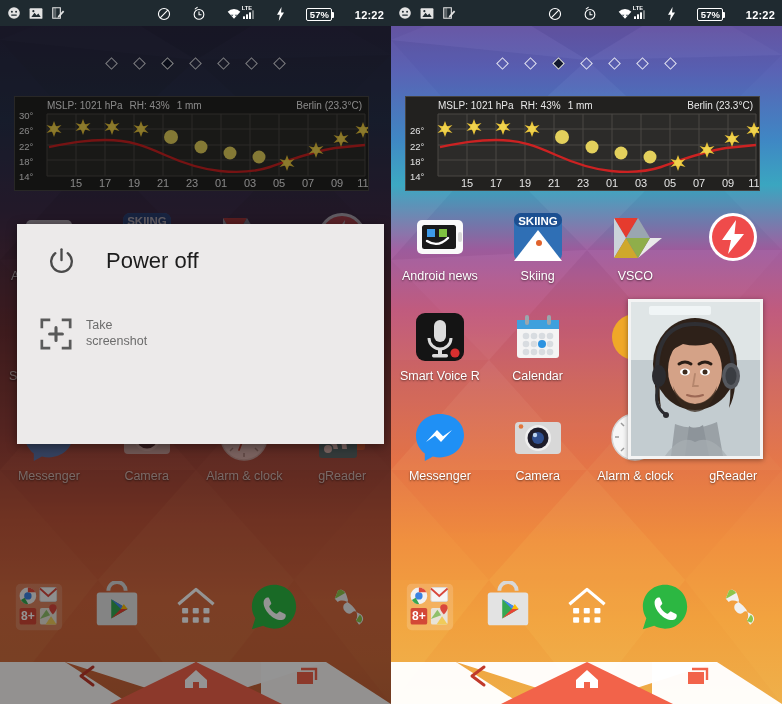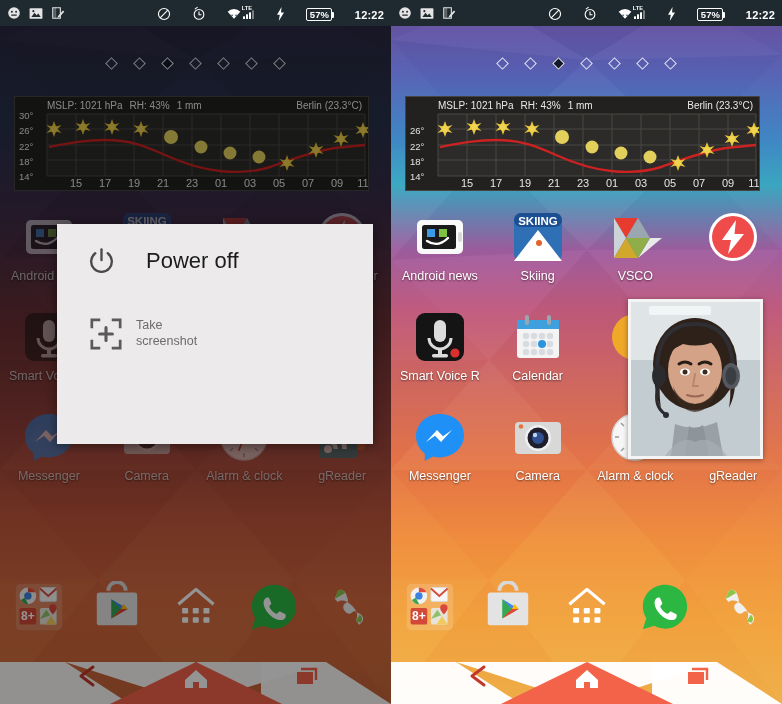--- a/index.html
+++ b/index.html
@@ -98,29 +98,28 @@
   
   .dock { position: absolute; left: 0; right: 0; bottom: 58px; height: 78px; display: flex; z-index: 10; }
   .dockitem { flex: 1; display: flex; align-items: center; justify-content: center; }
 
   
   .navbar { position: absolute; left: 0; right: 0; bottom: 0; height: 56px; z-index: 20; }
 
   
   .scrim { position: absolute; inset: 26px 0 0 0; background: rgba(0,0,0,.42); z-index: 30; }
   .powerdlg {
-    position: absolute; left: 17px; top: 224px; width: 316px; height: 220px;
+    position: absolute; left: 17px; top: 224px; width: 367px; height: 220px;
     background: #eceaea; z-index: 31;
     box-shadow: 0 2px 10px rgba(0,0,0,.45);
-    margin-left: 40px;
   }
   .prow { display: flex; align-items: center; height: 74px; padding-left: 29px; }
   .prow .plabel { font-size: 22px; color: #1c1c1c; margin-left: 29px; }
   .pbottom { display: flex; height: 72px; align-items: center; }
-  .pcell { flex: 1; display: flex; align-items: center; padding-left: 32px; gap: 13px; }
+  .pcell { flex: 1; display: flex; align-items: center; padding-left: 22px; gap: 13px; }
   .pcell .ptext { font-size: 12.5px; color: #6c6c6c; line-height: 1.25; }
 
   
   .timer {
     position: absolute; left: 9px; top: 46px; width: 92px; height: 92px; border-radius: 50%;
     border: 4px solid #8c2433;
     background: radial-gradient(circle at 38% 30%, #fbfbfb 0%, #e2e2e2 38%, #c8c8c8 62%, #e9e9e9 82%, #cfcfcf 100%);
     display: flex; align-items: center; justify-content: center;
     z-index: 25; box-shadow: 0 2px 6px rgba(0,0,0,.35);
   }

